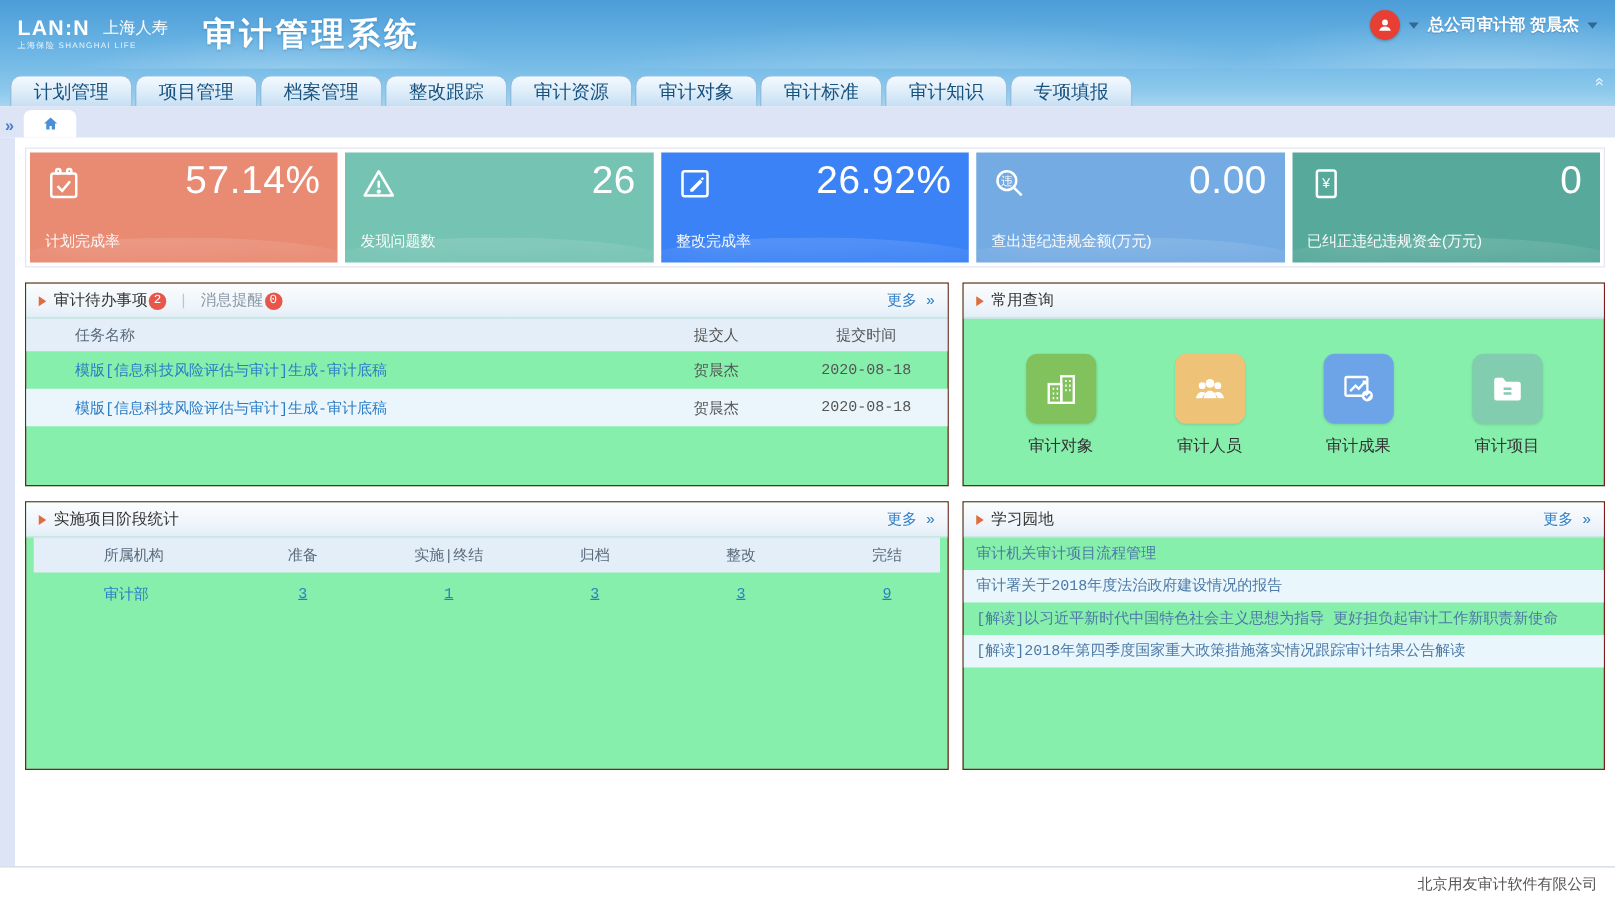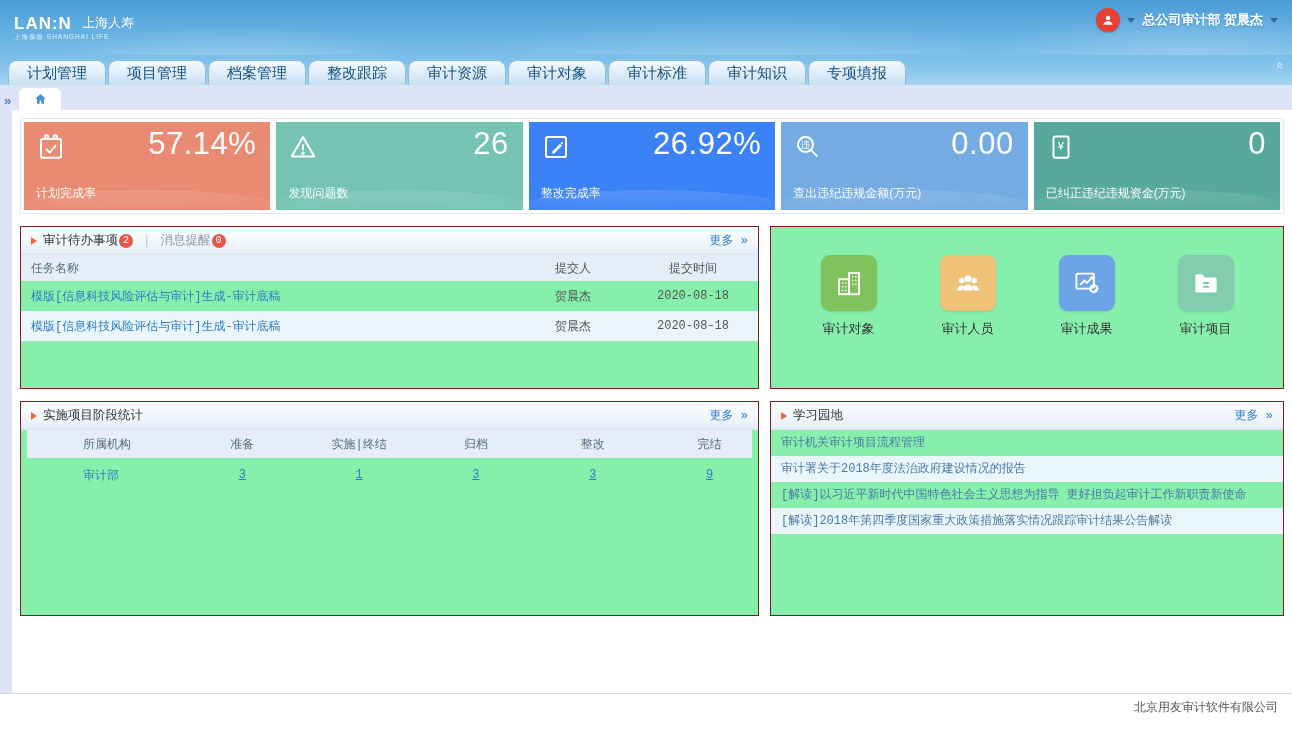--- a/index.html
+++ b/index.html
@@ -80,21 +80,21 @@
   .panel-title-dim{ color:#8a97a5; cursor:pointer; }
   .head-sep{ color:#b9c6d4; margin:0 10px; }
   .badge{ display:inline-block; min-width:14px; height:14px; border-radius:8px; background:#e8564a; color:#fff;
     font-size:10px; line-height:14px; text-align:center; vertical-align:4px; margin-left:1px; }
   .more-link{ margin-left:auto; color:#2d7dc5; font-size:12px; cursor:pointer; text-decoration:none; }
 
   
   .t-head{ display:flex; background:#e4eef8; height:26px; align-items:center; font-size:12px; color:#5a6b7c; }
   .t-row{ display:flex; height:30px; align-items:center; font-size:12px; }
   .t-row.alt{ background:#eaf6fc; }
-  .c-task{ flex:1; padding-left:10px; }
+  .c-task{ flex:1; padding-left:10px;margin-left:29px; }
   .c-sub{ width:110px; text-align:center; color:#555; }
   .c-time{ width:130px; text-align:center; color:#555; }
   .task-link{ color:#2d7dc5; cursor:pointer; text-decoration:none;text-align:right; }
 
   
   .tiles{ display:flex; justify-content:space-around; padding:28px 18px 0 18px; }
   .tile{ display:flex; flex-direction:column; align-items:center; cursor:pointer; width:72px; }
   .tile-box{ width:56px; height:56px; border-radius:9px; display:flex; align-items:center; justify-content:center; box-shadow:0 1px 2px rgba(0,0,0,.12); }
   .tile-label{ margin-top:9px; font-size:13px; color:#333; }
 
@@ -123,20 +123,21 @@
 <div class="top-header">
   <div class="logo">
     <div class="logo-mark">
       <div>
         <span class="logo-brand">LAN:N</span>
         <span class="logo-cn">上海人寿</span>
       </div>
       <div class="logo-sub">上海保险 SHANGHAI LIFE</div>
     </div>
   </div>
+  <div class="app-title">审计管理系统</div>
   <div class="header-right">
     <button class="avatar-btn">
       <svg width="14" height="14" viewBox="0 0 24 24">
           <circle cx="12" cy="8.5" r="4" fill="#fff"></circle>
           <path d="M4 20c1.2-4.4 4.4-6 8-6s6.8 1.6 8 6z" fill="#fff"></path>
         </svg>
     </button>
     <span class="caret"></span>
     <span class="user-label">总公司审计部 贺晨杰</span>
     <span class="caret"></span>
@@ -253,20 +254,24 @@
         <span class="c-time">2020-08-18</span>
       </div>
       <div class="t-row alt">
         <span class="c-task"><a class="task-link">模版[信息科技风险评估与审计]生成-审计底稿</a></span>
         <span class="c-sub">贺晨杰</span>
         <span class="c-time">2020-08-18</span>
       </div>
     </div>
 
     <div class="panel panel-right">
+      <div class="panel-head">
+        <span class="tri"></span>
+        <span class="panel-title">常用查询</span>
+      </div>
       <div class="tiles">
         <div class="tile">
           <div class="tile-box" style="background: rgb(130, 194, 93);">
             <span>
               <svg width="30" height="30" viewBox="0 0 24 24" fill="none" stroke="#fff" stroke-width="1.5">
                 <rect x="4" y="9" width="8" height="12"></rect>
                 <rect x="12" y="4" width="8" height="17"></rect>
                 <path d="M6.5 12h1M9 12h1M6.5 15h1M9 15h1M6.5 18h1M9 18h1M14.5 7h1M17 7h1M14.5 10h1M17 10h1M14.5 13h1M17 13h1" stroke-width="1.3"></path>
               </svg>
             </span>

